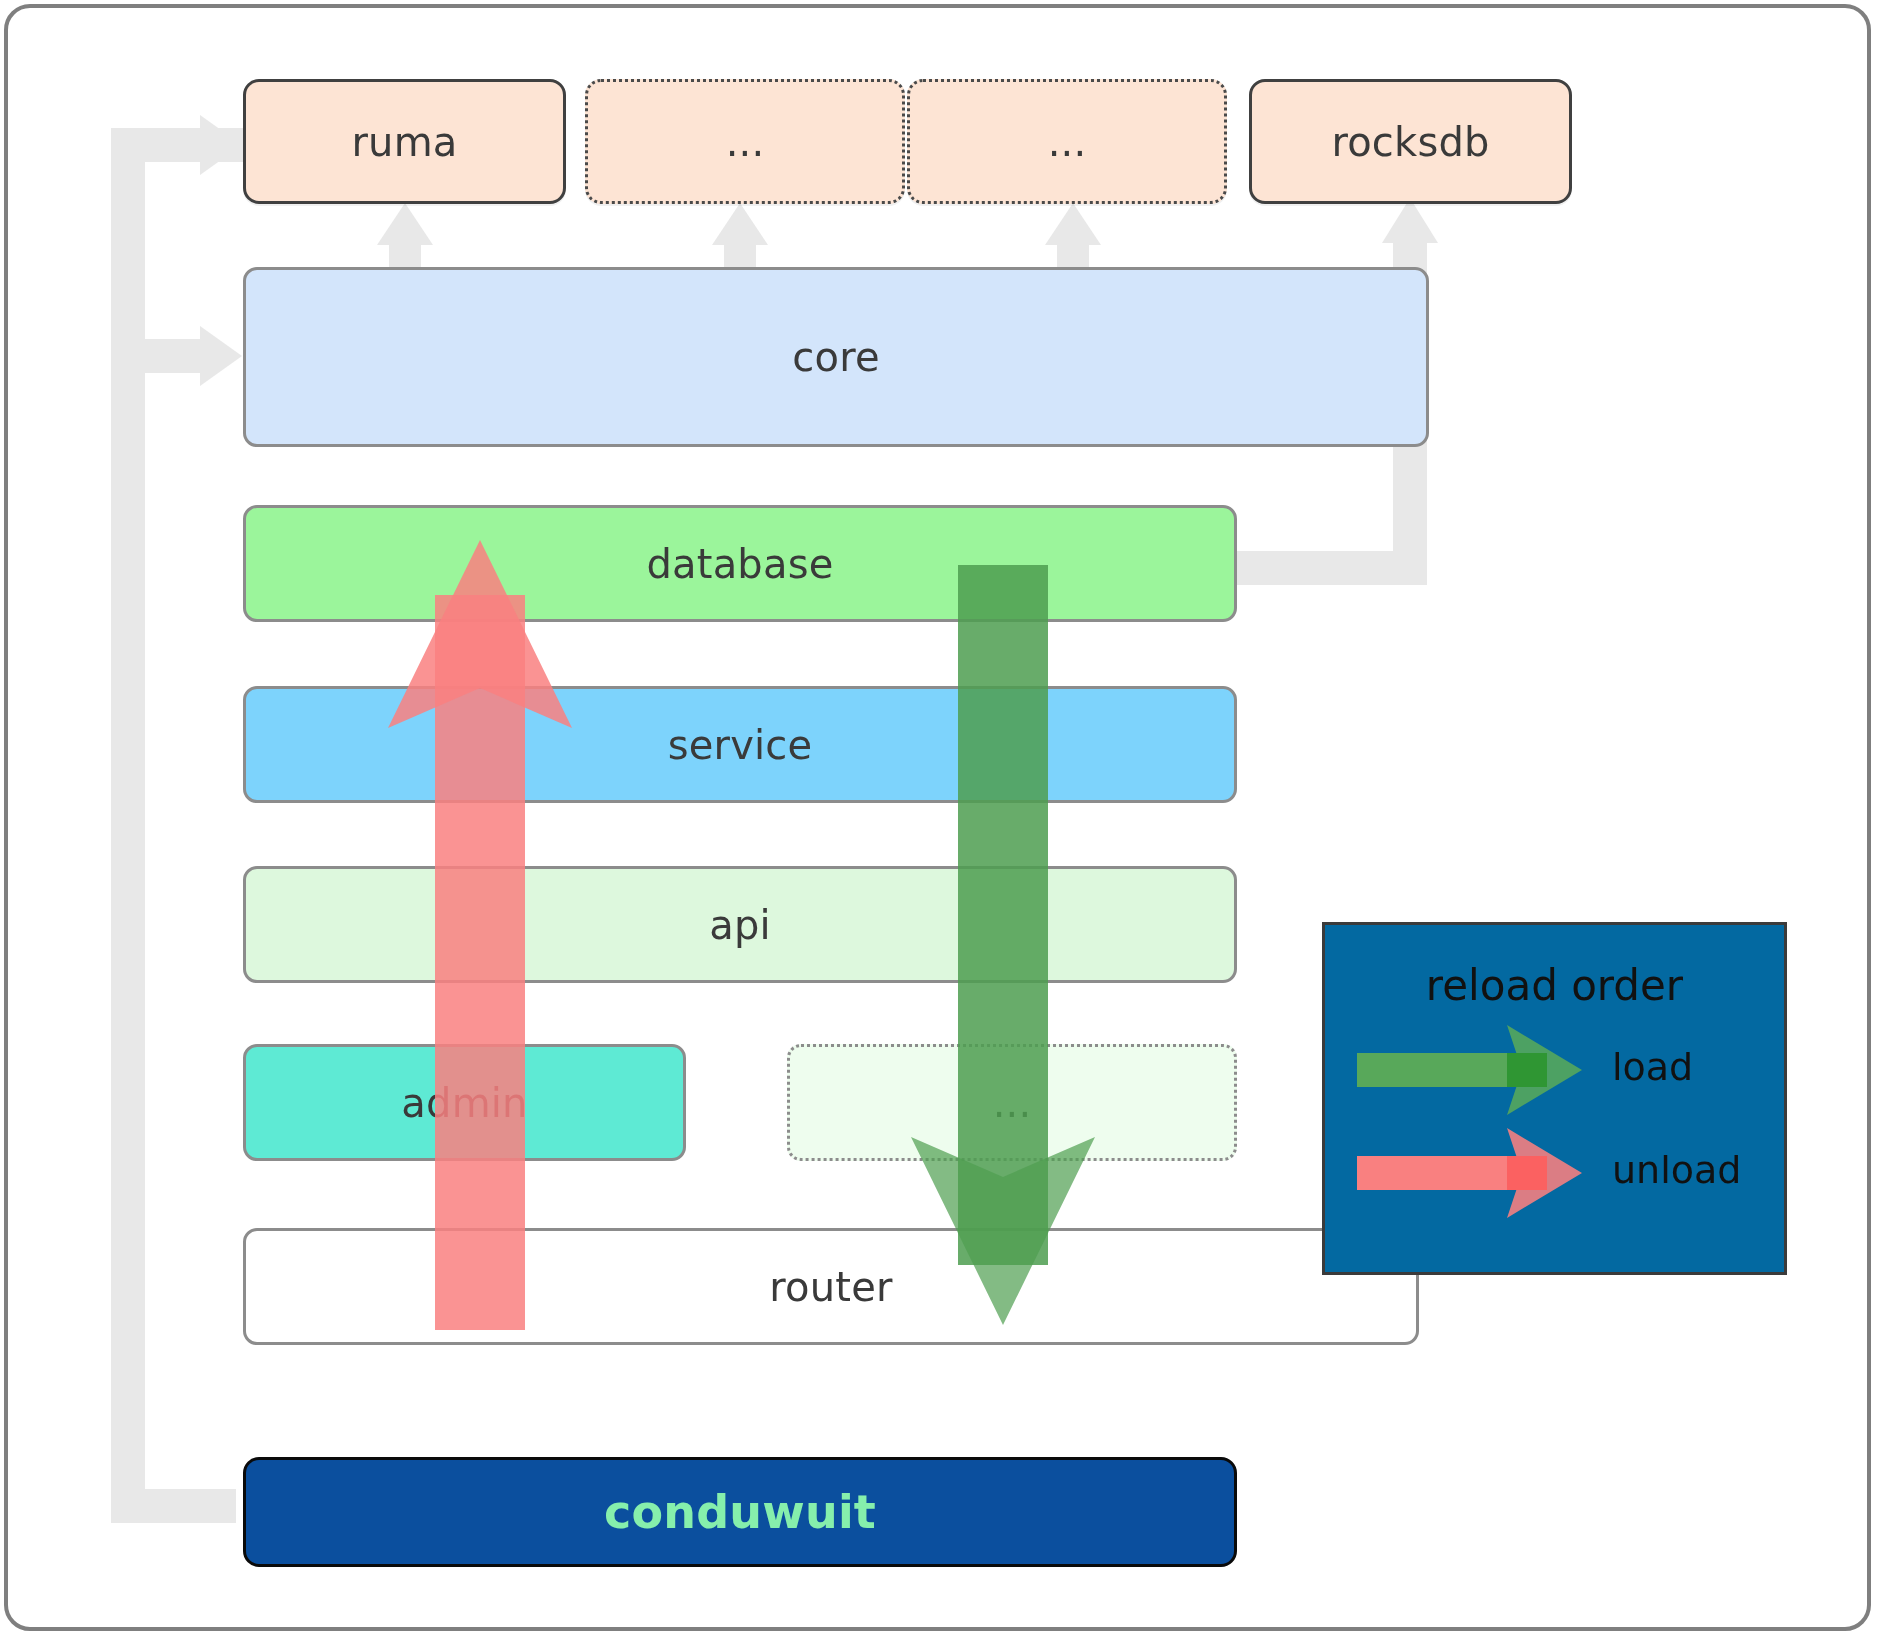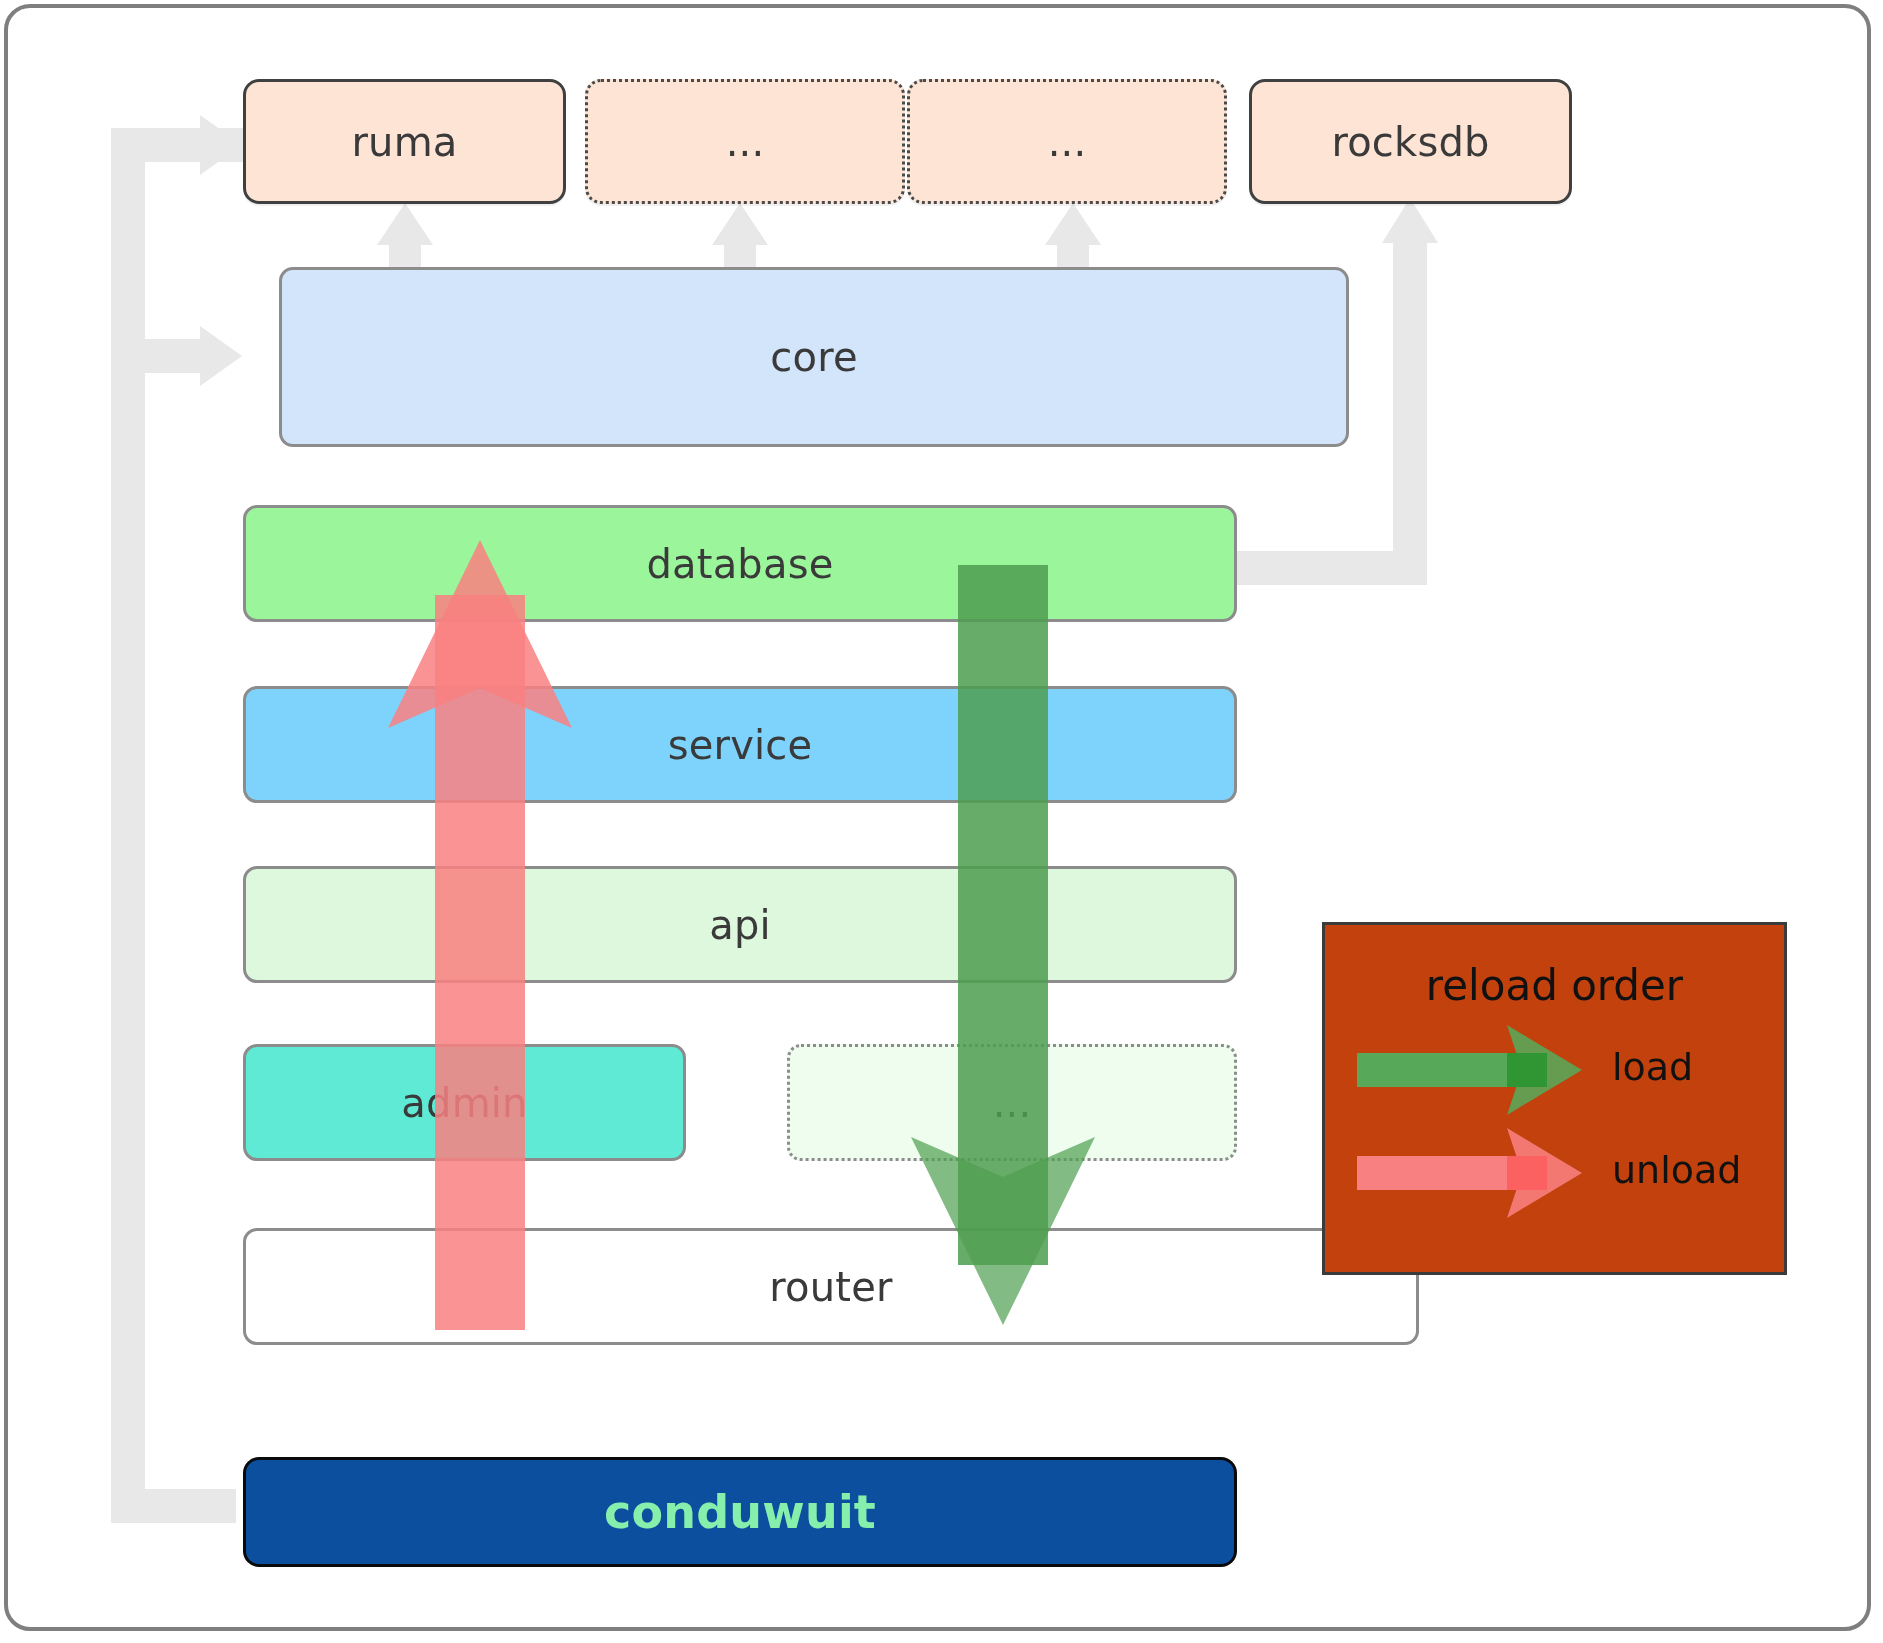--- a/index.html
+++ b/index.html
@@ -90,21 +90,21 @@
     border-bottom: 40px solid #e8e8e8;
   }
 
   
   .flow { position: absolute; }
   .flow svg { display: block; overflow: visible; }
 
   
   .legend {
     position: absolute;
-    background: #c2410c;
+    background: #0369a1;
     border: 3px solid #3b3b3b;
     box-sizing: border-box;
   }
   .legend-title {
     position: absolute;
     width: 100%;
     text-align: center;
     font-size: 42px;
     color: #111;
   }
@@ -152,21 +152,21 @@
   </div>
 
   <div class="node dep dashed" style="left:907px; top:79px; width:320px; height:125px;">
     <span class="lbl">...</span>
   </div>
 
   <div class="node dep" style="left:1249px; top:79px; width:323px; height:125px;">
     <span class="lbl">rocksdb</span>
   </div>
 
-  <div class="node layer core-box" style="left:243px; top:267px; width:1070px; height:180px;margin-left:36px;">
+  <div class="node layer core-box" style="left:243px; top:267px; width:1186px; height:180px;">
     <span class="lbl">core</span>
   </div>
 
   <div class="node layer db-box" style="left:243px; top:505px; width:994px; height:117px;">
     <span class="lbl">database</span>
   </div>
 
   <div class="node layer svc-box" style="left:243px; top:686px; width:994px; height:117px;">
     <span class="lbl">service</span>
   </div>

